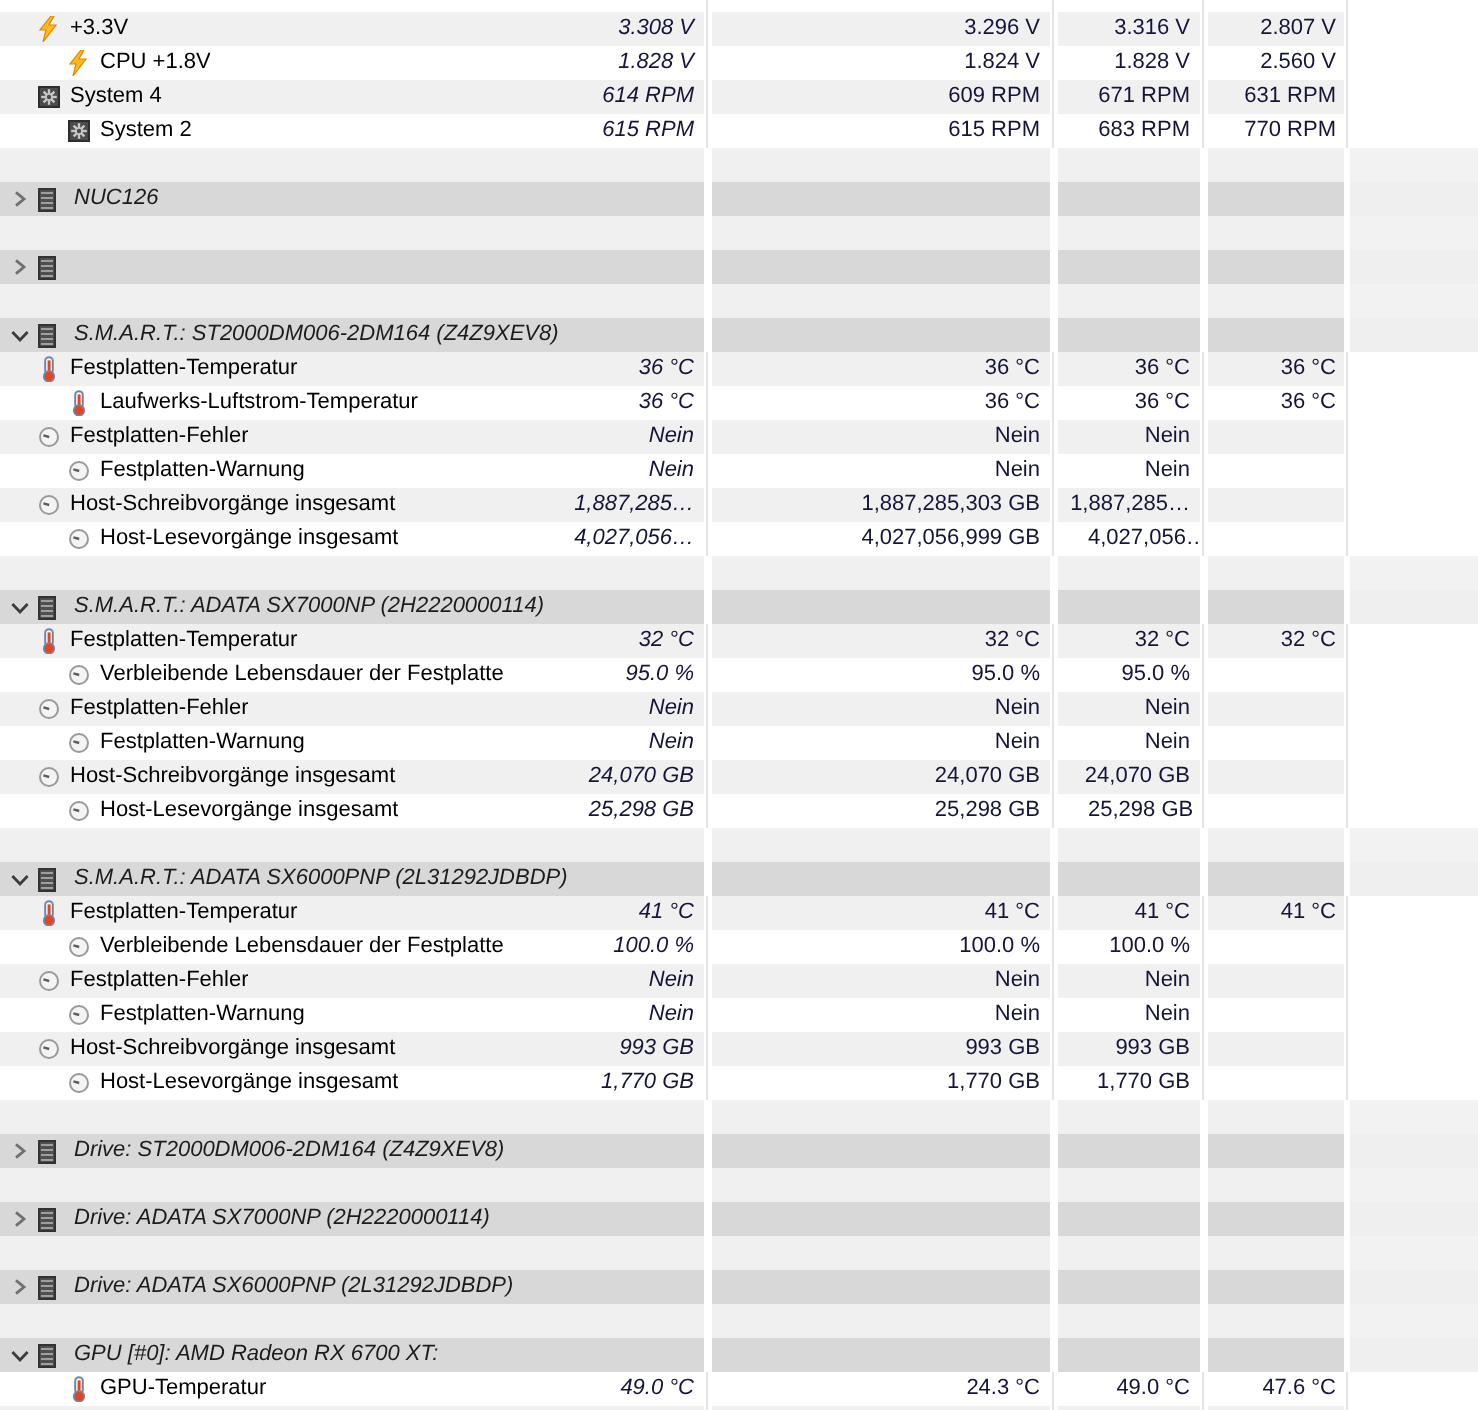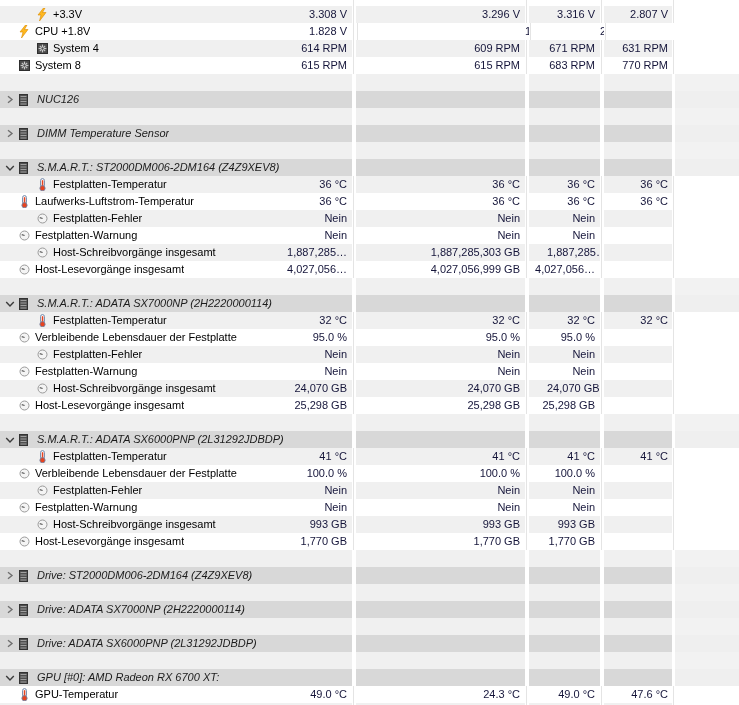--- a/index.html
+++ b/index.html
@@ -8,43 +8,43 @@
     font-family:"Liberation Sans", sans-serif;font-size:11px;color:#000;
   }
   .row{
     display:grid;
     grid-template-columns:352px 4px 169px 4px 71px 4px 68px 3px 1fr;
     height:17px;line-height:17px;
   }
   .row.top{height:6px;}
   .cell{overflow:hidden;white-space:nowrap;}
   
-  .gray  .c{background:#f0f0f0;padding-left:18px;}
-  .white .c{background:#ffffff;}
+  .gray  .c{background:#f0f0f0;}
+  .white .c{background:#ffffff;margin-left:15px;}
   .header .c{background:#d8d8d8;}
   .spacer .c{background:#f0f0f0;}
   .top    .c{background:#ffffff;}
   .bottom .c{background:#f0f0f0;}
   
   .data .right, .top .right, .bottom .right{background:#ffffff;}
   .header .right{background:#efefef;}
   .spacer .right{background:#f2f2f2;}
   
   .gap{background:#ffffff;}
   .data .gap, .top .gap, .bottom .gap{
     background-image:linear-gradient(#e4e4e4,#e4e4e4);
     background-repeat:no-repeat;background-size:1px 100%;background-position:1px 0;
   }
   .name-cell{display:flex;align-items:center;padding-right:5px;}
   .twisty{width:19px;flex:none;display:flex;align-items:center;justify-content:center;height:17px;}
   .row-icon{width:16px;flex:none;display:flex;align-items:center;height:17px;}
   .label{color:#000;overflow:hidden;text-overflow:ellipsis;white-space:nowrap;}
   .header .label{font-style:italic;color:#1c1c1c;margin-left:2px;}
   .fill{flex:1;min-width:8px;}
-  .val{color:#15153a;text-align:left;flex:none;}
+  .val{color:#15153a;text-align:left;flex:none;font-style:italic;}
   .vcell{text-align:right;padding-right:5px;color:#15153a;}
   .avgcell{padding-right:4px;}
   svg{display:block;}
 </style>
 </head>
 <body>
 
 <div class="app">
   <div>
       <div class="row top">
@@ -85,20 +85,21 @@
           <span class="row-icon">
             <svg width="10" height="13" viewBox="0 0 10 13">
               <polygon points="6.5,0 1,7 4,7 2.5,13 9,4.5 5.5,4.5 8,0" fill="#ffb81f" stroke="#d98a00" stroke-width="0.6"></polygon>
             </svg>
           </span>
           <span class="label">CPU +1.8V</span>
           <span class="fill"></span>
           <span class="val">1.828 V</span>
         </div>
         <div class="gap cell"></div>
+        <div class="c cell vcell">1.824 V</div>
         <div class="gap cell"></div>
         <div class="c cell vcell">1.828 V</div>
         <div class="gap cell"></div>
         <div class="c cell vcell avgcell">2.560 V</div>
         <div class="gap cell"></div>
         <div class="c cell right"></div>
       </div>
       <div class="row data gray">
         <div class="c cell name-cell">
           <span class="twisty"></span>
@@ -135,21 +136,21 @@
               <rect x="0.5" y="0.5" width="10" height="10" fill="#4b4b4b" stroke="#2e2e2e"></rect>
               <g stroke="#c8c8c8" stroke-width="1.2">
                 <line x1="5.5" y1="1.6" x2="5.5" y2="9.4"></line>
                 <line x1="1.6" y1="5.5" x2="9.4" y2="5.5"></line>
                 <line x1="2.8" y1="2.8" x2="8.2" y2="8.2"></line>
                 <line x1="8.2" y1="2.8" x2="2.8" y2="8.2"></line>
               </g>
               <circle cx="5.5" cy="5.5" r="1.5" fill="#4b4b4b" stroke="#c8c8c8" stroke-width="0.8"></circle>
             </svg>
           </span>
-          <span class="label">System 8</span>
+          <span class="label">System 2</span>
           <span class="fill"></span>
           <span class="val">615 RPM</span>
         </div>
         <div class="gap cell"></div>
         <div class="c cell vcell">615 RPM</div>
         <div class="gap cell"></div>
         <div class="c cell vcell">683 RPM</div>
         <div class="gap cell"></div>
         <div class="c cell vcell avgcell">770 RPM</div>
         <div class="gap cell"></div>
@@ -218,21 +219,20 @@
             <svg width="9" height="12" viewBox="0 0 9 12">
               <rect x="0.5" y="0.5" width="8" height="11" fill="#4f4f4f" stroke="#333333"></rect>
               <g stroke="#9f9f9f" stroke-width="1">
                 <line x1="1.5" y1="2.5" x2="7.5" y2="2.5"></line>
                 <line x1="1.5" y1="5" x2="7.5" y2="5"></line>
                 <line x1="1.5" y1="7.5" x2="7.5" y2="7.5"></line>
                 <line x1="1.5" y1="10" x2="7.5" y2="10"></line>
               </g>
             </svg>
           </span>
-          <span class="label">DIMM Temperature Sensor</span>
           <span class="fill"></span>
         </div>
         <div class="gap cell"></div>
         <div class="c cell vcell"></div>
         <div class="gap cell"></div>
         <div class="c cell vcell"></div>
         <div class="gap cell"></div>
         <div class="c cell vcell avgcell"></div>
         <div class="gap cell"></div>
         <div class="c cell right"></div>

